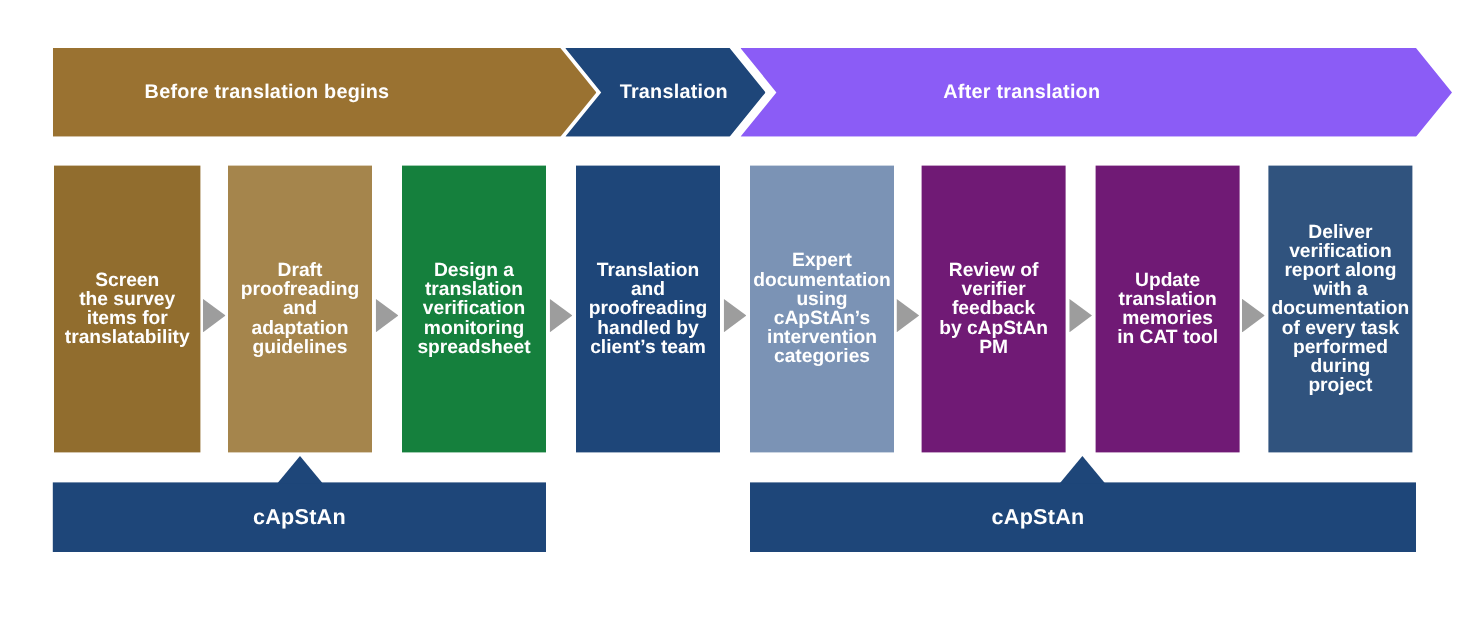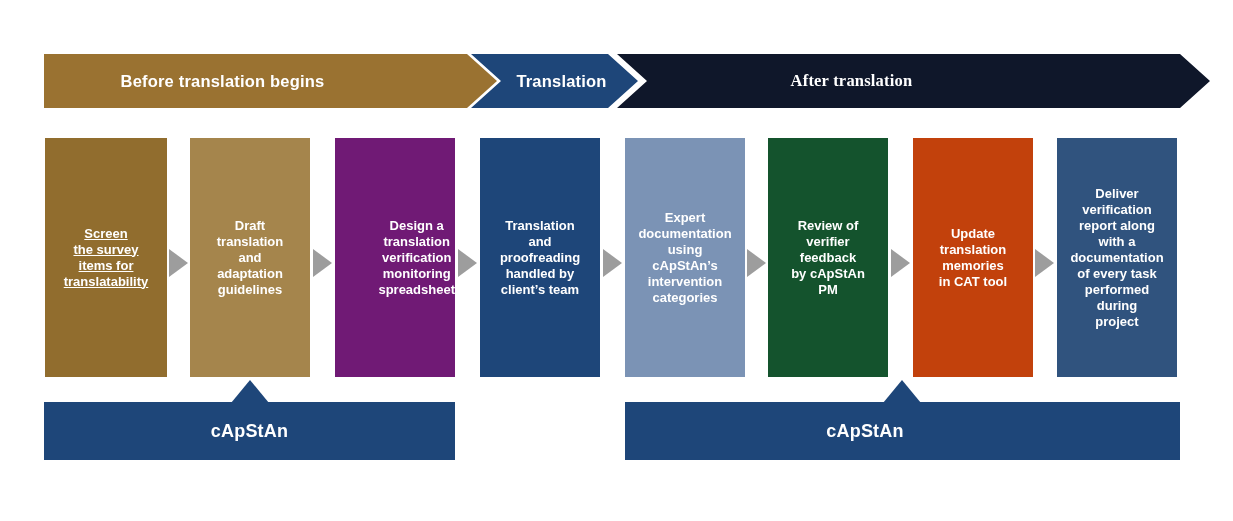--- a/index.html
+++ b/index.html
@@ -3,21 +3,21 @@
 <meta charset="utf-8">
 <style>
   html,body{margin:0;padding:0;background:#ffffff;}
   *{box-sizing:border-box;}
   .canvas{
     position:relative;width:1233px;height:521px;background:#ffffff;overflow:hidden;
     font-family:"Liberation Sans",sans-serif;font-weight:700;color:#ffffff;
   }
   
   .band{
-    position:absolute;top:54px;height:54px;display:flex;align-items:center;justify-content:center;
+    position:absolute;top:40px;height:74px;display:flex;align-items:center;justify-content:center;
   }
   .band-label{font-size:16.5px;letter-spacing:.2px;white-space:nowrap;}
   .band-before{
     left:44px;width:453px;
     clip-path:polygon(0 0,423px 0,100% 50%,423px 100%,0 100%);
     padding-right:96px;
   }
   .band-during{
     left:471px;width:167px;
     clip-path:polygon(0 0,137px 0,100% 50%,137px 100%,0 100%,30px 50%);
@@ -26,22 +26,22 @@
   .band-after{
     left:617px;width:593px;
     clip-path:polygon(0 0,563px 0,100% 50%,563px 100%,0 100%,30px 50%);
     padding-right:124px;
   }
   
   .step{
     position:absolute;top:138px;height:239px;width:120px;
     display:flex;align-items:center;justify-content:center;text-align:center;
   }
-  .step-label{font-size:13px;line-height:16px;white-space:pre-line;}
-  .s1{left:45px;width:122px;text-decoration:underline;} .s2{left:190px;} .s3{left:335px;} .s4{left:480px;}
+  .step-label{font-size:16px;line-height:16px;white-space:pre-line;}
+  .s1{left:45px;width:122px;} .s2{left:190px;} .s3{left:335px;} .s4{left:480px;}
   .s5{left:625px;} .s6{left:768px;} .s7{left:913px;} .s8{left:1057px;}
   
   .flow-arrow{
     position:absolute;top:249px;width:19px;height:28px;
     clip-path:polygon(0 0,100% 50%,0 100%);
   }
   .a1{left:169px;} .a2{left:313px;} .a3{left:458px;} .a4{left:603px;}
   .a5{left:747px;} .a6{left:891px;} .a7{left:1035px;}
   
   .team-bar{
@@ -64,38 +64,38 @@
 <body>
 
 <div class="canvas">
 
   <div class="band band-before" style="background-color: rgb(154, 114, 49);">
     <span class="band-label">Before translation begins</span>
   </div>
   <div class="band band-during" style="background-color: rgb(30, 70, 121);">
     <span class="band-label">Translation</span>
   </div>
-  <div class="band band-after" style="background-color: #0f172a; font-family: Liberation Serif, serif;">
+  <div class="band band-after" style="background-color: #8b5cf6;">
     <span class="band-label">After translation</span>
   </div>
 
   <div class="step s1" style="background-color: rgb(145, 109, 46);">
     <span class="step-label">Screen
 the survey
 items for
 translatability</span>
   </div>
   <div class="step s2" style="background-color: rgb(165, 133, 76);">
     <span class="step-label">Draft
-translation
+proofreading
 and
 adaptation
 guidelines</span>
   </div>
-  <div class="step s3" style="background-color: #701a75; justify-content: flex-end;">
+  <div class="step s3" style="background-color: #15803d;">
     <span class="step-label">Design a
 translation
 verification
 monitoring
 spreadsheet</span>
   </div>
   <div class="step s4" style="background-color: rgb(30, 70, 121);">
     <span class="step-label">Translation
 and
 proofreading
@@ -103,28 +103,28 @@
 client’s team</span>
   </div>
   <div class="step s5" style="background-color: rgb(123, 147, 181);">
     <span class="step-label">Expert
 documentation
 using
 cApStAn’s
 intervention
 categories</span>
   </div>
-  <div class="step s6" style="background-color: #14532d;">
+  <div class="step s6" style="background-color: #701a75;">
     <span class="step-label">Review of
 verifier
 feedback
 by cApStAn
 PM</span>
   </div>
-  <div class="step s7" style="background-color: #c2410c; justify-content: center;">
+  <div class="step s7" style="background-color: #701a75; justify-content: center;">
     <span class="step-label">Update
 translation
 memories
 in CAT tool</span>
   </div>
   <div class="step s8" style="background-color: rgb(48, 83, 126);">
     <span class="step-label">Deliver
 verification
 report along
 with a

